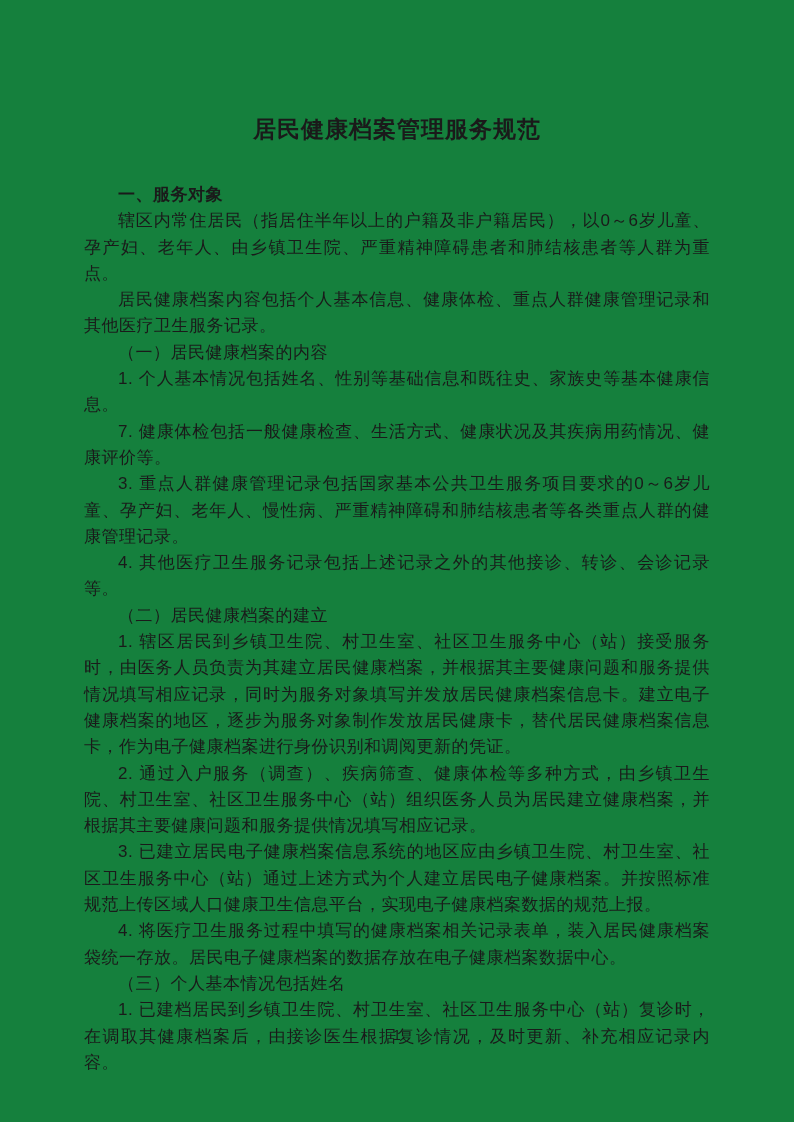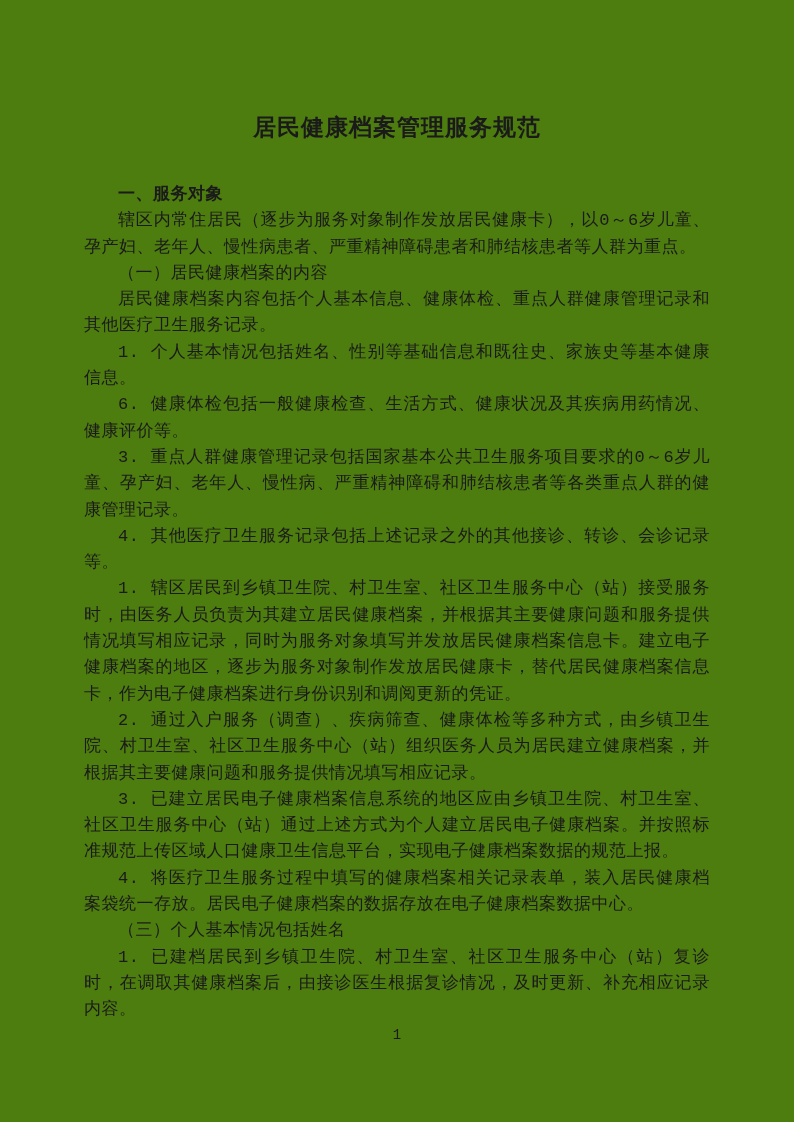--- a/index.html
+++ b/index.html
@@ -4,23 +4,23 @@
 <style>
   html, body {
     margin: 0;
     padding: 0;
     background: #ffffff;
   }
   .page {
     position: relative;
     width: 794px;
     height: 1122px;
-    background: #4d7c0f;
+    background: #15803d;
     overflow: hidden;
-    font-family: Liberation Mono, monospace;
+    font-family: Liberation Sans, sans-serif;
     color: #1a1a1a;
   }
   .content {
     position: absolute;
     left: 84px;
     right: 84px;
     top: 112px;
   }
   .doc-title {
     margin: 0 0 36px 0;
@@ -54,27 +54,28 @@
   }
 </style>
 </head>
 <body>
 
 <div class="page">
   <div class="content">
     <h1 class="doc-title">居民健康档案管理服务规范</h1>
     <div class="body-text">
         <p class="bold">一、服务对象</p>
-        <p>辖区内常住居民（逐步为服务对象制作发放居民健康卡），以0～6岁儿童、孕产妇、老年人、慢性病患者、严重精神障碍患者和肺结核患者等人群为重点。</p>
+        <p>辖区内常住居民（指居住半年以上的户籍及非户籍居民），以0～6岁儿童、孕产妇、老年人、由乡镇卫生院、严重精神障碍患者和肺结核患者等人群为重点。</p>
+        <p>居民健康档案内容包括个人基本信息、健康体检、重点人群健康管理记录和其他医疗卫生服务记录。</p>
         <p>（一）居民健康档案的内容</p>
-        <p>居民健康档案内容包括个人基本信息、健康体检、重点人群健康管理记录和其他医疗卫生服务记录。</p>
         <p>1. 个人基本情况包括姓名、性别等基础信息和既往史、家族史等基本健康信息。</p>
-        <p>6. 健康体检包括一般健康检查、生活方式、健康状况及其疾病用药情况、健康评价等。</p>
+        <p>7. 健康体检包括一般健康检查、生活方式、健康状况及其疾病用药情况、健康评价等。</p>
         <p>3. 重点人群健康管理记录包括国家基本公共卫生服务项目要求的0～6岁儿童、孕产妇、老年人、慢性病、严重精神障碍和肺结核患者等各类重点人群的健康管理记录。</p>
         <p>4. 其他医疗卫生服务记录包括上述记录之外的其他接诊、转诊、会诊记录等。</p>
+        <p>（二）居民健康档案的建立</p>
         <p>1. 辖区居民到乡镇卫生院、村卫生室、社区卫生服务中心（站）接受服务时，由医务人员负责为其建立居民健康档案，并根据其主要健康问题和服务提供情况填写相应记录，同时为服务对象填写并发放居民健康档案信息卡。建立电子健康档案的地区，逐步为服务对象制作发放居民健康卡，替代居民健康档案信息卡，作为电子健康档案进行身份识别和调阅更新的凭证。</p>
         <p>2. 通过入户服务（调查）、疾病筛查、健康体检等多种方式，由乡镇卫生院、村卫生室、社区卫生服务中心（站）组织医务人员为居民建立健康档案，并根据其主要健康问题和服务提供情况填写相应记录。</p>
         <p>3. 已建立居民电子健康档案信息系统的地区应由乡镇卫生院、村卫生室、社区卫生服务中心（站）通过上述方式为个人建立居民电子健康档案。并按照标准规范上传区域人口健康卫生信息平台，实现电子健康档案数据的规范上报。</p>
         <p>4. 将医疗卫生服务过程中填写的健康档案相关记录表单，装入居民健康档案袋统一存放。居民电子健康档案的数据存放在电子健康档案数据中心。</p>
         <p>（三）个人基本情况包括姓名</p>
         <p>1. 已建档居民到乡镇卫生院、村卫生室、社区卫生服务中心（站）复诊时，在调取其健康档案后，由接诊医生根据复诊情况，及时更新、补充相应记录内容。</p>
       </div>
   </div>
   <div class="page-number">1</div>
 </div>

